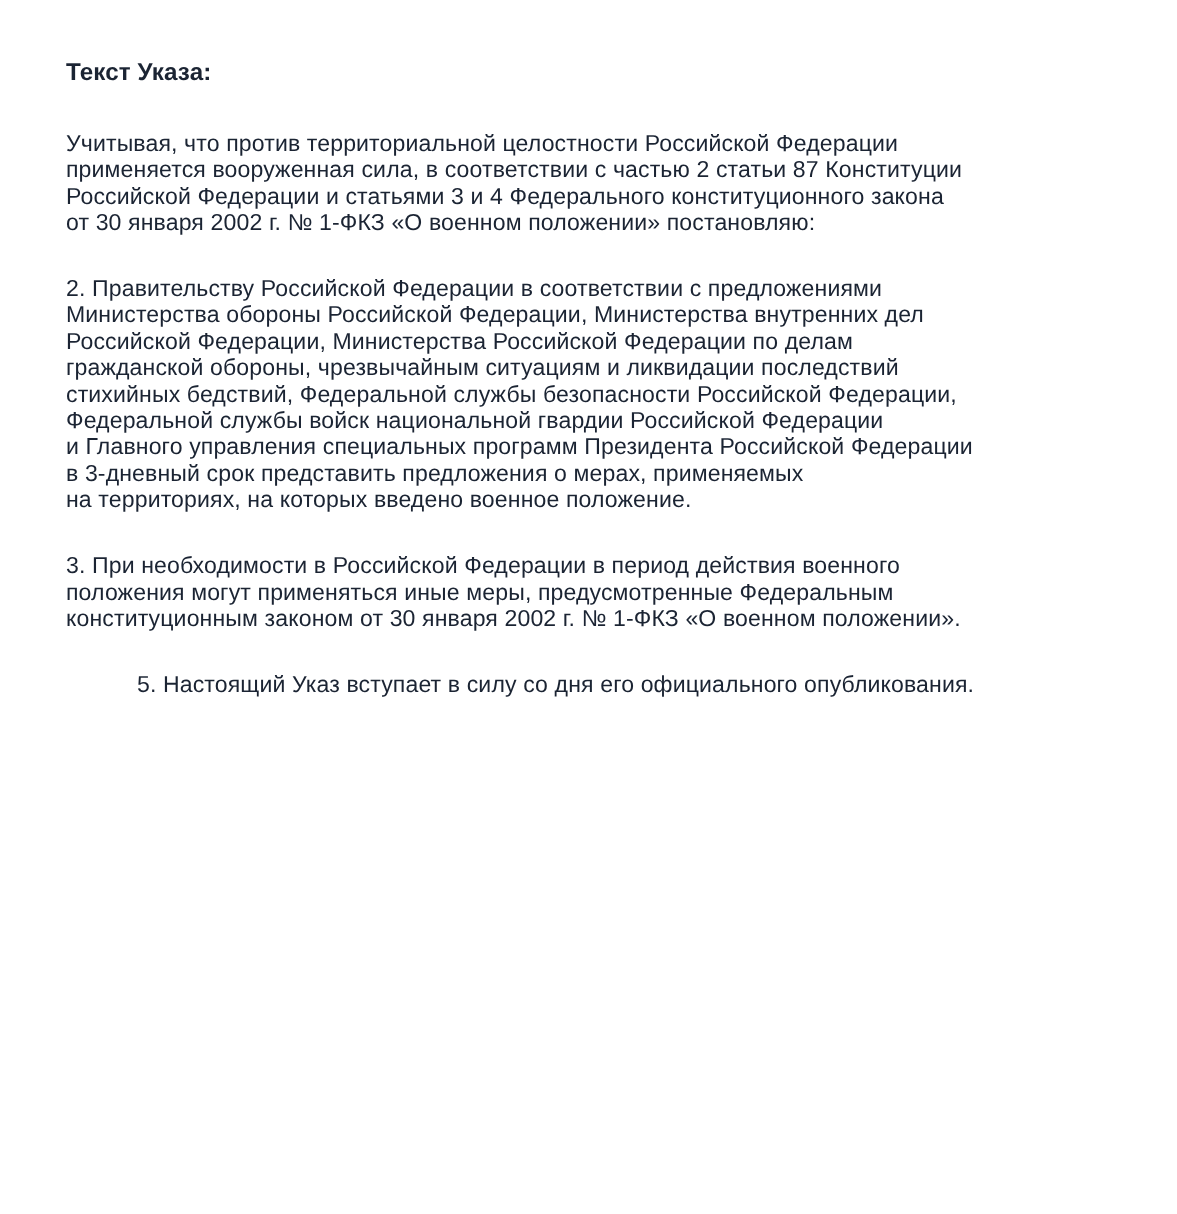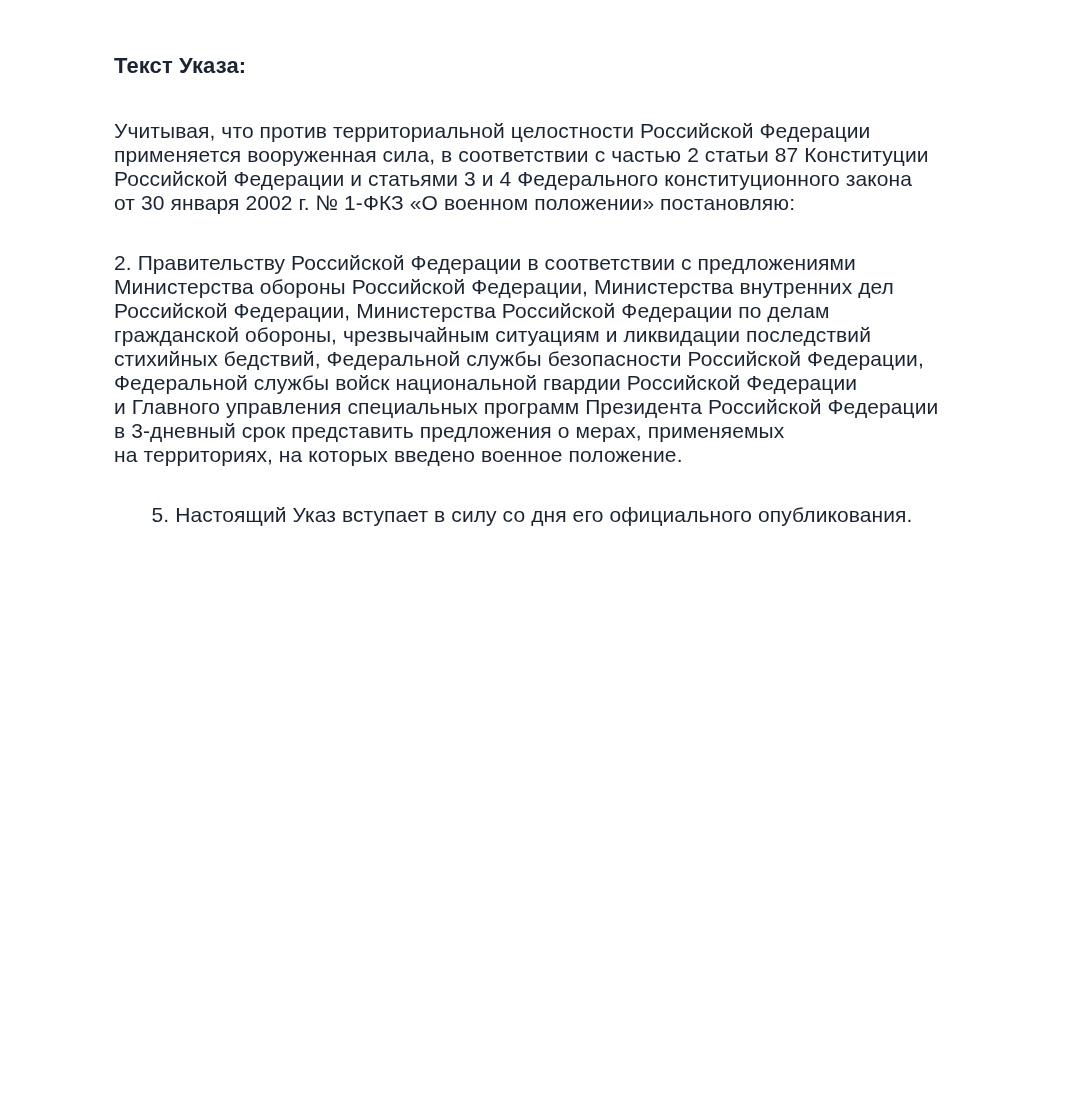--- a/index.html
+++ b/index.html
@@ -10,21 +10,21 @@
   body {
     width: 1070px;
     height: 1104px;
     overflow: hidden;
     font-family: "Liberation Sans", "DejaVu Sans", sans-serif;
     color: #1b2433;
     -webkit-font-smoothing: antialiased;
   }
   .doc {
     box-sizing: border-box;
-    padding: 48px 60px 0 114px;
+    padding: 48px 60px 0 60px;
     width: 1010px;
   }
   .doc-heading {
     margin: 0 0 36px 0;
     font-size: 22px;
     line-height: 35px;
     font-weight: 700;
     letter-spacing: 0.1px;
   }
   .para {
@@ -55,16 +55,19 @@
   <p class="para">2. Правительству Российской Федерации в соответствии с предложениями
 Министерства обороны Российской Федерации, Министерства внутренних дел
 Российской Федерации, Министерства Российской Федерации по делам
 гражданской обороны, чрезвычайным ситуациям и ликвидации последствий
 стихийных бедствий, Федеральной службы безопасности Российской Федерации,
 Федеральной службы войск национальной гвардии Российской Федерации
 и Главного управления специальных программ Президента Российской Федерации
 в 3-дневный срок представить предложения о мерах, применяемых
 на территориях, на которых введено военное положение.</p>
 
+  <p class="para">3. При необходимости в Российской Федерации в период действия военного
+положения могут применяться иные меры, предусмотренные Федеральным
+конституционным законом от 30 января 2002 г. № 1-ФКЗ «О военном положении».</p>
 
 
   <p class="para">5. Настоящий Указ вступает в силу со дня его официального опубликования.</p>
 </main>
 
 </body></html>

